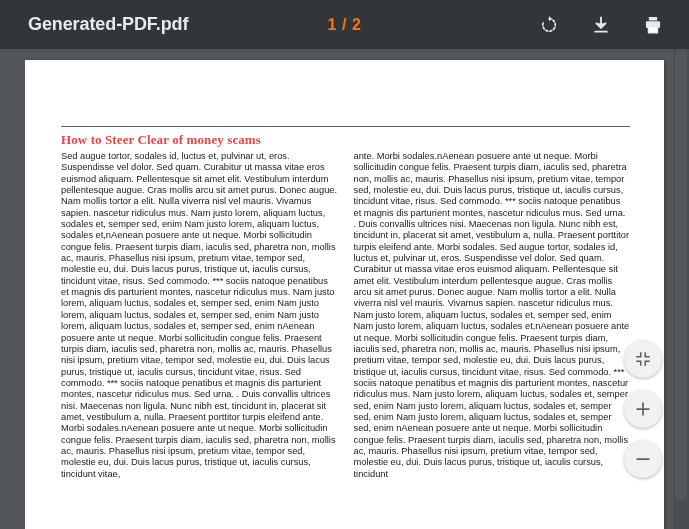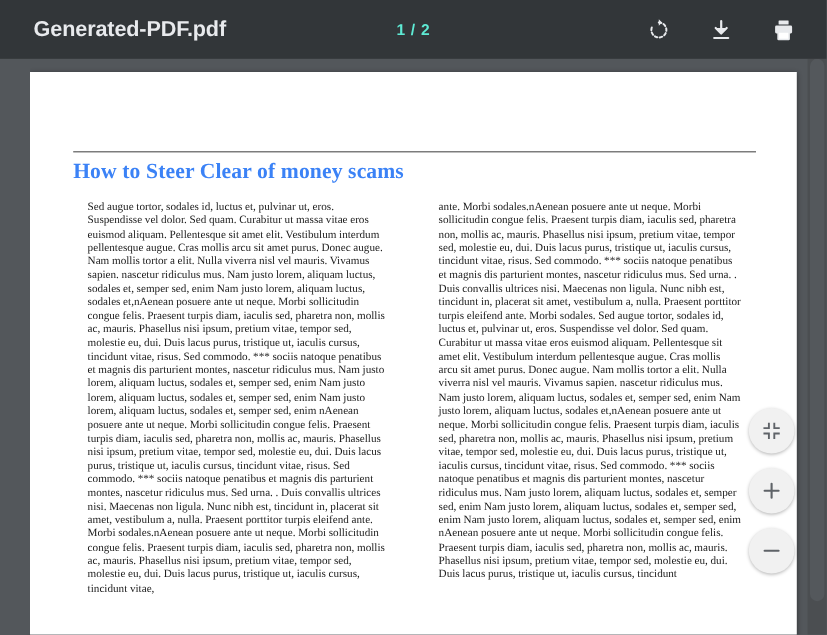--- a/index.html
+++ b/index.html
@@ -22,22 +22,22 @@
   .file-title {
     position:absolute; left:28px;
     color:#e8eaed;
     font-size:18px; font-weight:bold;
     letter-spacing:-0.1px;
     white-space:nowrap;
   }
   .page-indicator {
     position:absolute; left:0; width:689px;
     text-align:center;
-    color:#5eead4;
-    font-size:13px; font-weight:bold;
+    color:#f97316;
+    font-size:16px; font-weight:bold;
     letter-spacing:0.6px;
     pointer-events:none;
   }
   .tool-actions {
     position:absolute; right:22px;
     display:flex; align-items:center; gap:24px;
   }
   .tool-btn {
     width:28px; height:28px;
     display:flex; align-items:center; justify-content:center;
@@ -51,37 +51,37 @@
     position:absolute;
     left:25px; top:11px;
     width:639px; height:498px;
     background:#ffffff;
     box-shadow:0 1px 4px rgba(0,0,0,0.45);
   }
   .page-inner { position:absolute; left:36px; top:66px; right:34px; }
   .title-rule { height:1px; background:#5c5c5c; margin-bottom:5px; }
   .doc-title {
     font-family:"Liberation Serif", serif;
-    font-size:18px; font-weight:bold;
-    color:#3b82f6;
+    font-size:13px; font-weight:bold;
+    color:#ef4444;
     letter-spacing:0.1px;
     margin-bottom:3px;
   }
   .columns { display:flex; gap:16px; }
   .col {
     flex:1 1 0;
     font-size:9.3px;
     line-height:11.35px;
     color:#1a1a1a;
     text-align:left;
     word-spacing:-0.1px;
     overflow:hidden;
     max-height:372px;
   }
-  .col p { margin:12px;font-family:Liberation Serif, serif; }
+  .col p { margin:0; }
 
   
   .zoom-controls {
     position:absolute; right:27px; top:340px;
     display:flex; flex-direction:column; align-items:center; gap:12px;
     z-index:15;
   }
   .round-btn {
     width:38px; height:38px; border-radius:50%;
     background:#f1f1f1; border:none;

